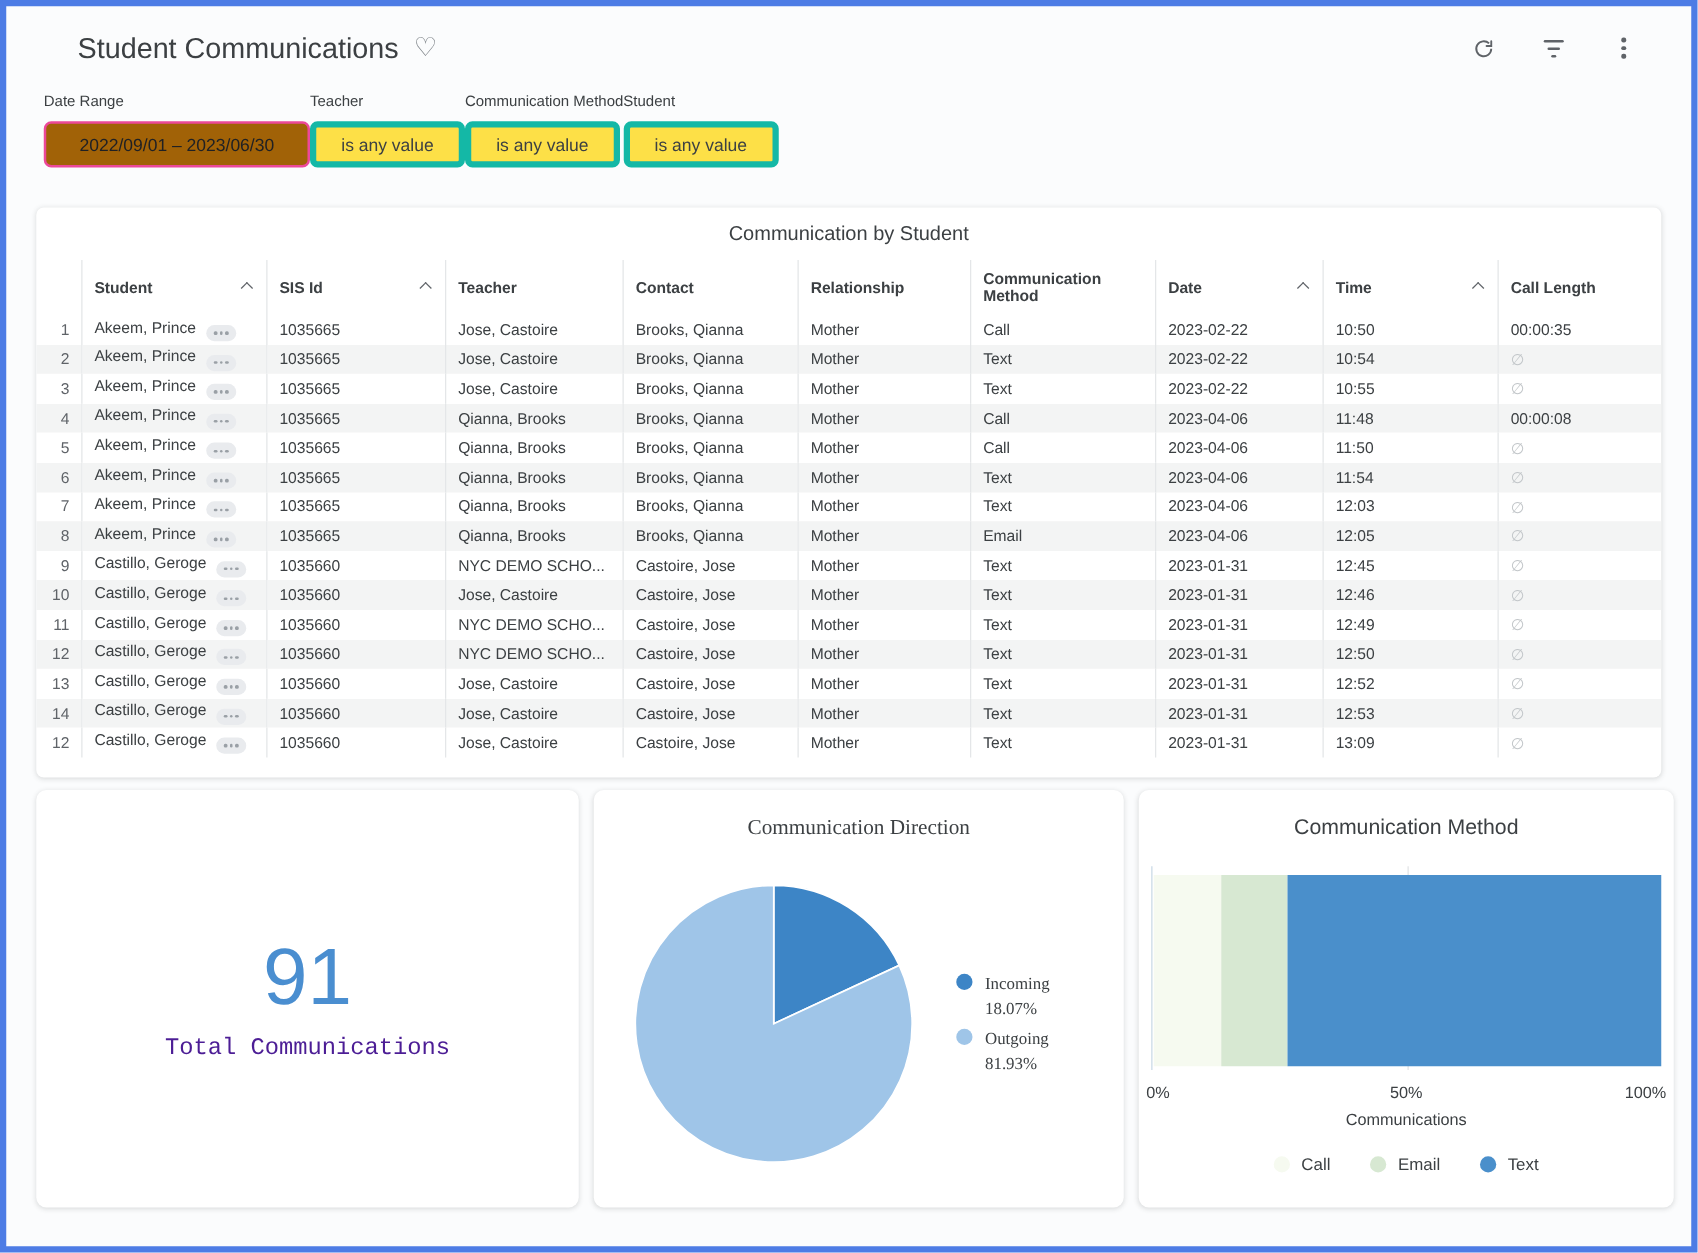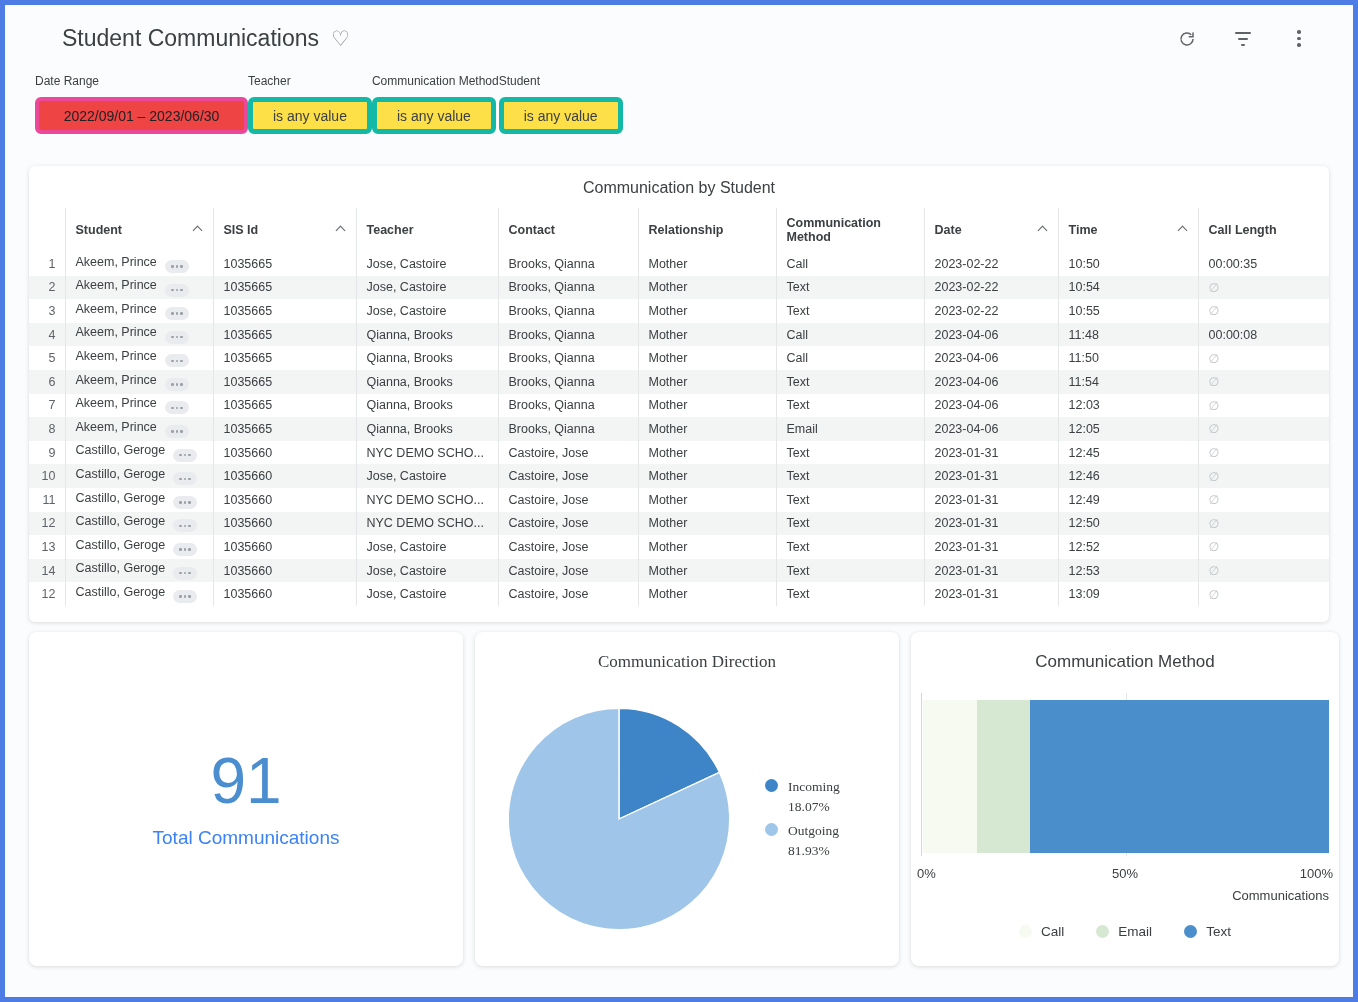--- a/index.html
+++ b/index.html
@@ -24,21 +24,21 @@
   .filter-ic i:nth-child(2){ width:10px; }
   .filter-ic i:nth-child(3){ width:4px; }
   .kebab b { display:block; width:3.5px; height:3.5px; border-radius:50%; background:#5f6368; margin:1.6px 0; }
 
   
   .filters { display:flex; margin-top:22px; padding-left:6px; }
   .fgroup .flabel { font-size:12px; color:#3c4043; margin-bottom:9px; }
   .fbox { height:37px; display:inline-flex; align-items:center; font-size:14px;
           border-radius:6px; padding:0 20px; cursor:pointer; background:#fde047;
           border:5px solid #14b8a6; color:#3c4043; white-space:nowrap; }
-  .fbox.active { background:#ef4444; border:4px solid #ec4899; color:#202124; padding:0 16px; min-width:213px; justify-content:center; }
+  .fbox.active { background:#a16207; border:2px solid #ec4899; color:#202124; padding:0 16px; min-width:213px; justify-content:center; }
 
   
   .card { background:#fff; border-radius:6px; box-shadow:0 1px 4px rgba(60,64,67,.18); }
   .table-card { margin-top:32px; height:456px; padding-top:13px; overflow:hidden; }
   .card-title { text-align:center; font-size:16px; color:#3c4043; }
   table { border-collapse:collapse; table-layout:fixed; width:1310px; margin-top:11px; font-size:12.5px; }
   col.c0{width:36px} col.c1{width:148px} col.c2{width:143px} col.c3{width:142px} col.c4{width:140px}
   col.c5{width:138px} col.c6{width:148px} col.c7{width:134px} col.c8{width:140px} col.c9{width:141px}
   thead th { font-weight:700; color:#3c4043; text-align:left; padding:5px 10px; vertical-align:middle;
              height:44px; cursor:pointer; }
@@ -72,21 +72,21 @@
 
   .bar-card { flex:0 0 428px; padding:20px 10px 0 10px; display:flex; flex-direction:column; }
   .plot { position:relative; height:163px; margin-top:21px; border-left:1px solid #c9d9e6; }
   .gridline { position:absolute; left:50%; top:0; bottom:0; width:1px; background:#e2e4e6; }
   .bar-stack { position:absolute; left:1px; right:0; top:7px; bottom:3px; display:flex; }
   .seg { height:100%; }
   .xticks { position:relative; height:17px; margin-top:10px; font-size:13px; color:#3c4043; }
   .xticks .t0 { position:absolute; left:-4px; }
   .xticks .t1 { position:absolute; left:50%; transform:translateX(-50%); }
   .xticks .t2 { position:absolute; right:-4px; }
-  .xlabel { text-align:right; font-size:13px; color:#3c4043; margin-top:5px; }
+  .xlabel { text-align:center; font-size:13px; color:#3c4043; margin-top:5px; }
   .bar-legend { display:flex; justify-content:center; gap:32px; margin-top:21px; font-size:13.5px; }
   .bar-legend .leg-item { align-items:center; margin:0; }
   .bar-legend .dot { margin-top:0; margin-right:9px; }
 </style>
 </head>
 <body>
 
 <div class="content">
 
   <div class="topbar">
@@ -442,21 +442,21 @@
             <td class="null">∅</td>
           </tr>
         </tbody>
     </table>
   </div>
 
   <div class="bottom">
 
     <div class="card bcard kpi-card">
       <div class="kpi-value" style="color: rgb(74, 142, 208);">91</div>
-      <div class="kpi-label" style="color: #3b82f6;">Total Communications</div>
+      <div class="kpi-label" style="color: #4c1d95; font-family: Liberation Mono, monospace;">Total Communications</div>
     </div>
 
     <div class="card bcard pie-card">
       <div class="chart-title">Communication Direction</div>
       <div class="pie-wrap">
         <svg width="236" height="236" viewBox="0 0 260 260">
             <path d="M130,130 L130,8 A122,122 0 0 1 240.6162983272318,78.54094302864789 Z" fill="#3d85c6" stroke="#ffffff" stroke-width="1.5"></path>
             <path d="M130,130 L240.6162983272318,78.54094302864789 A122,122 0 1 1 130.00000000000009,8 Z" fill="#9fc5e8" stroke="#ffffff" stroke-width="1.5"></path>
           </svg>
         <div class="pie-legend">

